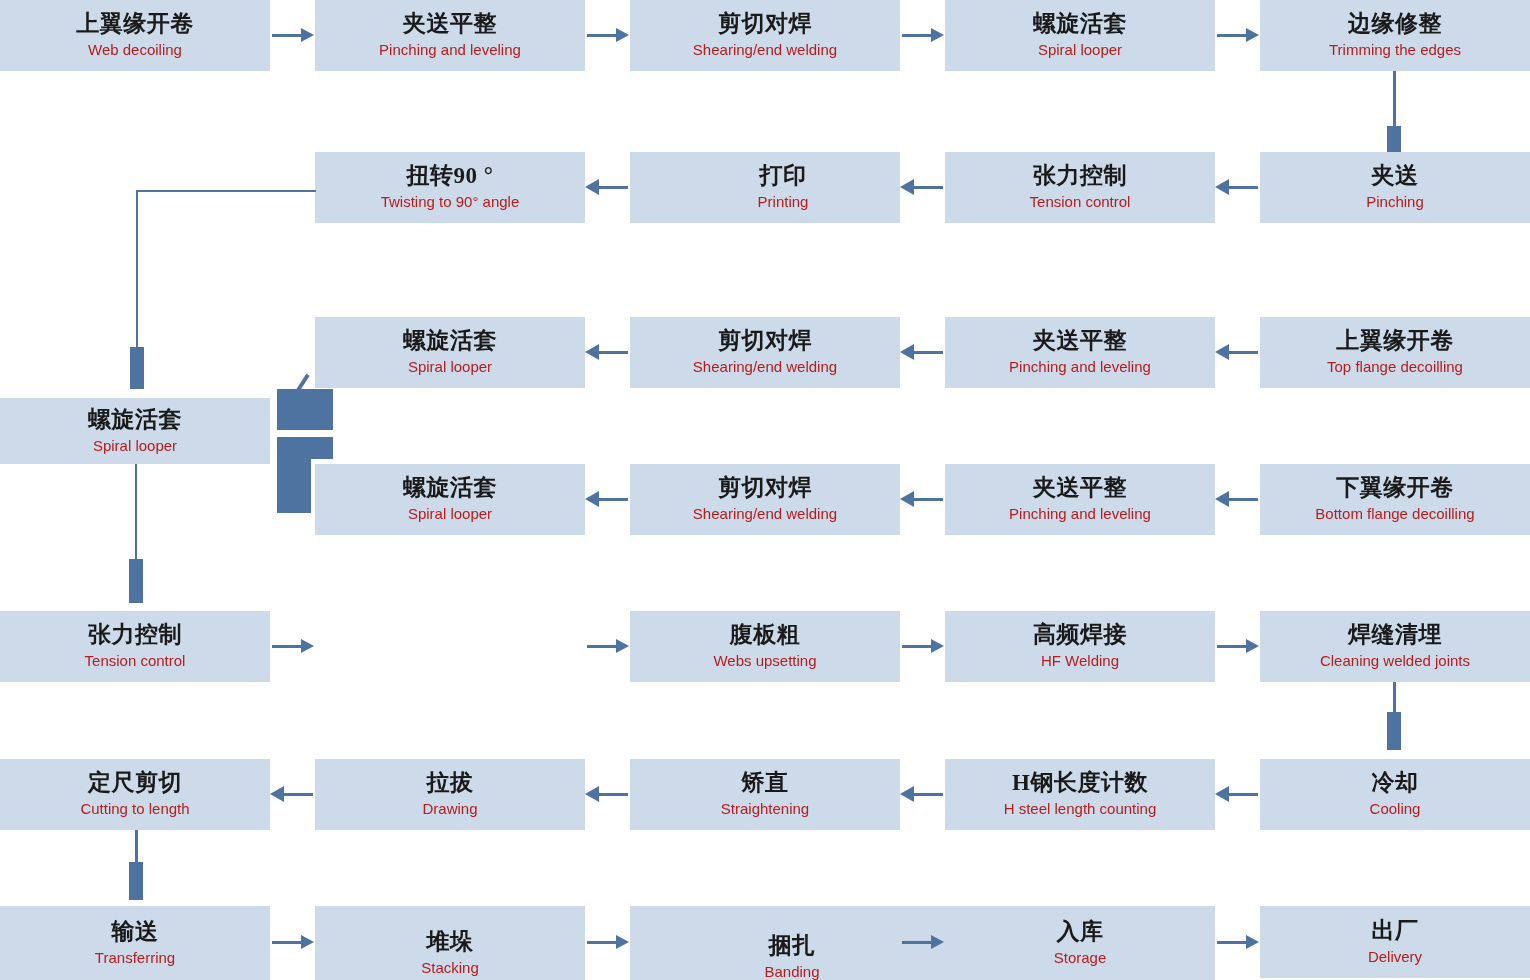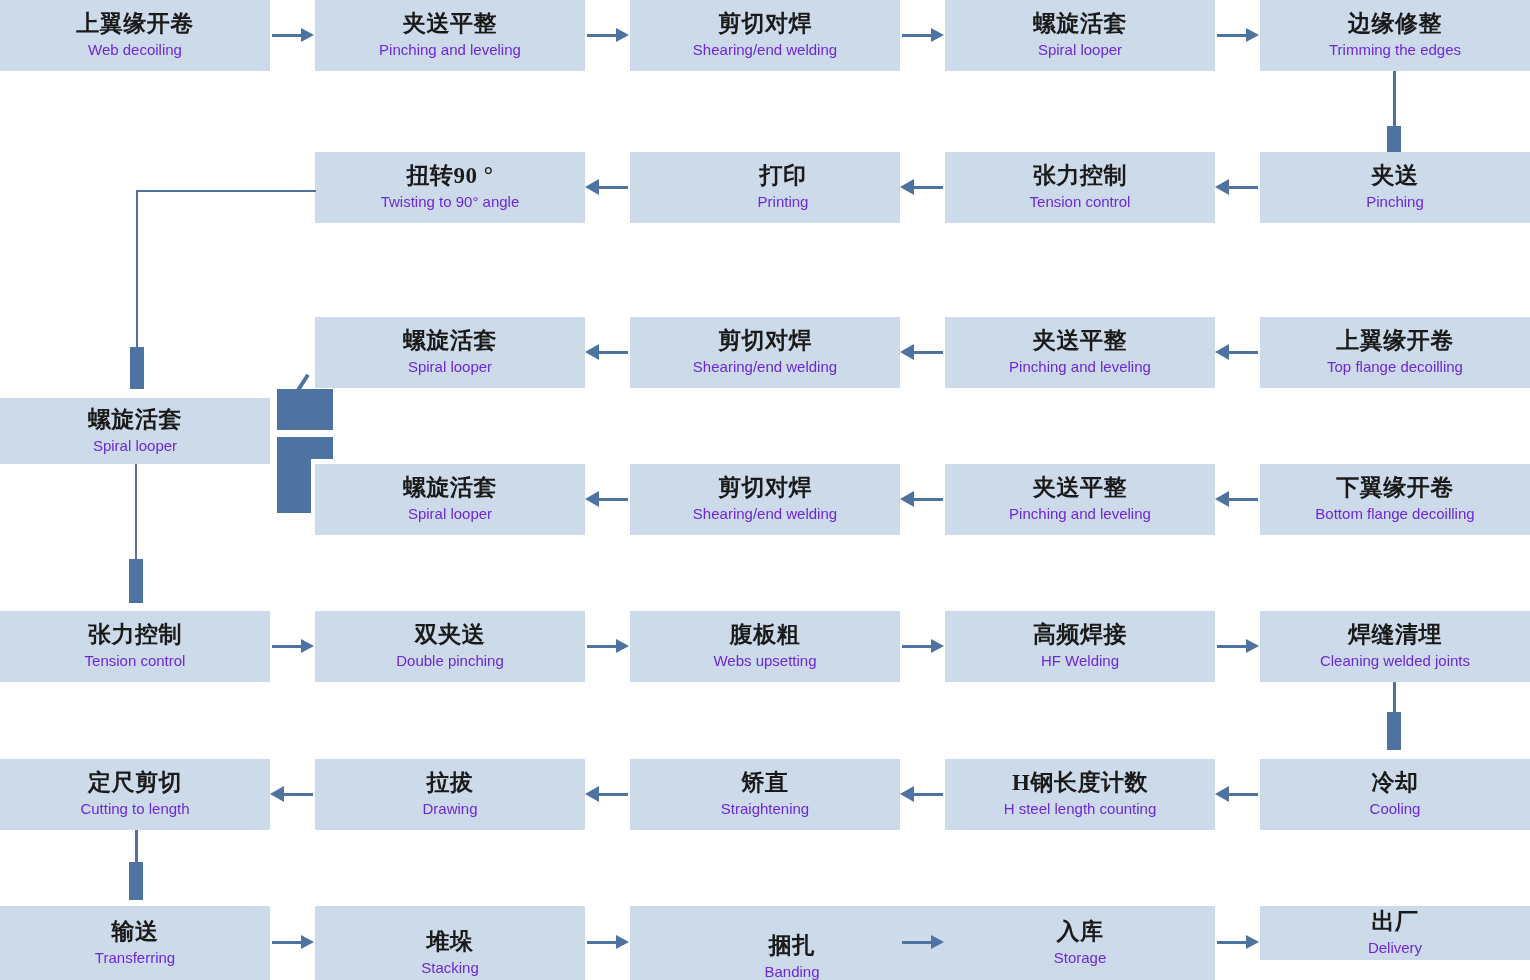--- a/index.html
+++ b/index.html
@@ -33,21 +33,21 @@
     font-weight: bold;
     font-size: 23px;
     color: #1a1a1a;
     letter-spacing: 0.5px;
     white-space: nowrap;
     margin-bottom: 5px;
   }
   .node .en {
     font-family: "Liberation Sans", "DejaVu Sans", sans-serif;
     font-size: 15px;
-    color: #6d28d9;
+    color: #b91c1c;
     white-space: nowrap;
   }
   
   .conn {
     position: absolute;
   }
   .hline {
     position: absolute;
     height: 3px;
     background: #4f73a0;
@@ -246,24 +246,20 @@
 
   <div class="conn">
     <div class="vline" style="left:135px; top:464px; width:2px; height:100px;"></div>
     <div class="vstub" style="left:129px; top:559px; width:14px; height:44px;"></div>
   </div>
 
   <div class="node" style="left:0px; top:611px; width:270px; height:71px;">
     <div class="cn">张力控制</div>
     <div class="en">Tension control</div>
   </div>
-  <div class="node" style="left:315px; top:611px; width:270px; height:71px;">
-    <div class="cn">双夹送</div>
-    <div class="en">Double pinching</div>
-  </div>
   <div class="node" style="left:630px; top:611px; width:270px; height:71px;">
     <div class="cn">腹板粗</div>
     <div class="en">Webs upsetting</div>
   </div>
   <div class="node" style="left:945px; top:611px; width:270px; height:71px;">
     <div class="cn">高频焊接</div>
     <div class="en">HF Welding</div>
   </div>
   <div class="node" style="left:1260px; top:611px; width:270px; height:71px;">
     <div class="cn">焊缝清埋</div>
@@ -344,21 +340,21 @@
     <div class="en">Stacking</div>
   </div>
   <div class="node" style="left:630px; top:906px; width:324px; height:74px;justify-content:flex-end;">
     <div class="cn">捆扎</div>
     <div class="en">Banding</div>
   </div>
   <div class="node" style="left:945px; top:906px; width:270px; height:74px;">
     <div class="cn">入库</div>
     <div class="en">Storage</div>
   </div>
-  <div class="node" style="left:1260px; top:906px; width:270px; height:54px;">
+  <div class="node" style="left:1260px; top:906px; width:270px; height:72px;">
     <div class="cn">出厂</div>
     <div class="en">Delivery</div>
   </div>
 
   <div class="conn">
     <div class="hline" style="left:272px; top:941px; width:31px;"></div>
     <div class="arrow-right" style="left:301px; top:935px;"></div>
   </div>
   <div class="conn">
     <div class="hline" style="left:587px; top:941px; width:31px;"></div>

